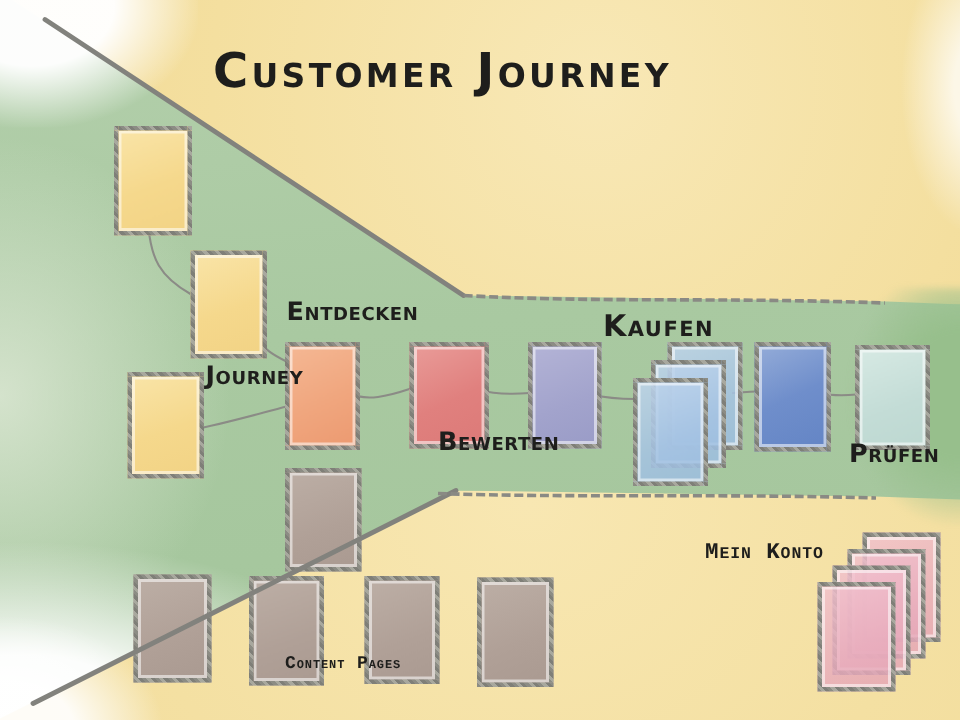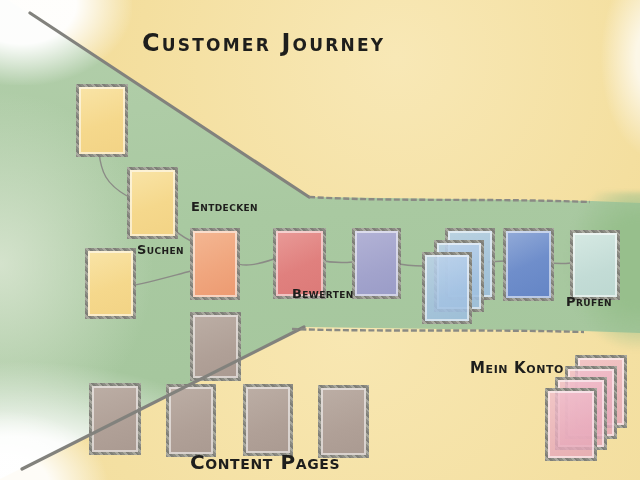--- a/index.html
+++ b/index.html
@@ -45,24 +45,24 @@
   .lightblue{background:linear-gradient(160deg,rgba(190,212,236,.85) 0%,rgba(165,195,227,.85) 60%,rgba(156,189,224,.85) 100%);}
   .darkblue{background:linear-gradient(155deg,#93abd8 0%,#6f8ecb 50%,#6485c5 100%);}
   .teal{background:linear-gradient(160deg,#d6e9e3 0%,#c3dcd6 60%,#bdd8d1 100%);}
   .brown{background:linear-gradient(160deg,#bcaea5 0%,#b0a097 60%,#aa9a91 100%);}
   .pink{background:linear-gradient(160deg,rgba(241,192,205,.82) 0%,rgba(233,174,190,.82) 60%,rgba(228,164,182,.82) 100%);}
   
   .lbl{
     position:absolute;color:#1e1e1c;font-variant:small-caps;font-weight:bold;
     letter-spacing:.4px;white-space:nowrap;line-height:1;
   }
-  .lbl-title{font-size:24px;letter-spacing:2.2px;}
+  .lbl-title{font-size:32px;letter-spacing:2.2px;}
   .lbl-big{font-size:20px;letter-spacing:1px;}
-  .lbl-med{font-size:15px;letter-spacing:.6px;}
-  .lbl-small{font-size:13px;}
+  .lbl-med{font-size:15px;letter-spacing:.6px;font-family:Liberation Mono, monospace;}
+  .lbl-small{font-size:17px;}
 </style>
 </head>
 <body>
 
 <div class="canvas">
 
   <div class="layer bg-top"></div>
   <div class="layer bg-bottom"></div>
   <div class="corner-tl"></div>
   <div class="corner-tr"></div>
@@ -108,24 +108,25 @@
 
   <div style="position:absolute;left:545px;top:355px;width:76px;height:100px">
     <div class="card pink" style="left:30px;top:0;width:46px;height:67px"></div>
     <div class="card pink" style="left:20px;top:11px;width:46px;height:67px"></div>
     <div class="card pink" style="left:10px;top:22px;width:46px;height:67px"></div>
     <div class="card pink" style="left:0;top:33px;width:46px;height:67px"></div>
   </div>
 
   <div class="lbl lbl-title" style="left:142px;top:31px">Customer Journey</div>
   <div class="lbl lbl-small" style="left:191px;top:200px">Entdecken</div>
-  <div class="lbl lbl-small" style="left:137px;top:243px">Suchen</div>
+  <div class="lbl lbl-small" style="left:137px;top:243px">Journey</div>
   <div class="lbl lbl-small" style="left:292px;top:287px">Bewerten</div>
+  <div class="lbl lbl-big" style="left:402px;top:207px">Kaufen</div>
   <div class="lbl lbl-small" style="left:566px;top:295px">Prüfen</div>
   <div class="lbl lbl-med" style="left:470px;top:361px">Mein Konto</div>
-  <div class="lbl lbl-med" style="left:190px;top:452px;font-size:20px">Content Pages</div>
+  <div class="lbl lbl-med" style="left:190px;top:436px;font-size:12px">Content Pages</div>
 
   <svg class="lines" width="640" height="480">
     <path d="M22,469 L304,327" stroke="#82827d" stroke-width="3.2" fill="none" stroke-linecap="round"></path>
     <path d="M292,329 C380,332 480,329 584,332" stroke="#8a8a84" stroke-width="2.4" fill="none" stroke-dasharray="6 2.5"></path>
   </svg>
 
 </div>
 
 </body></html>

